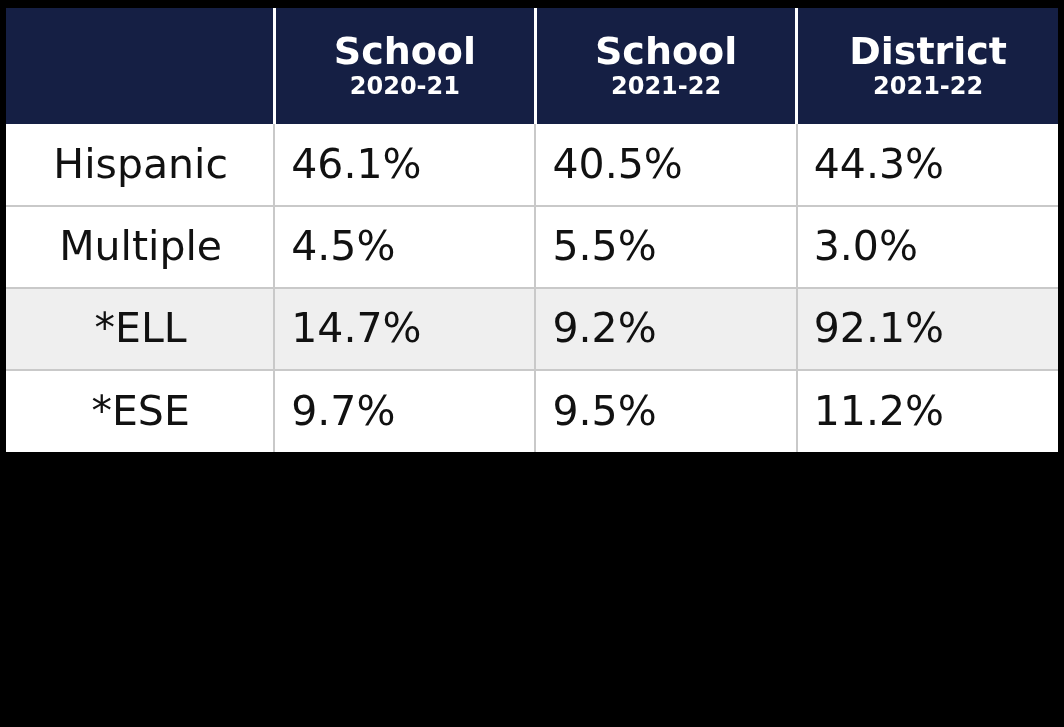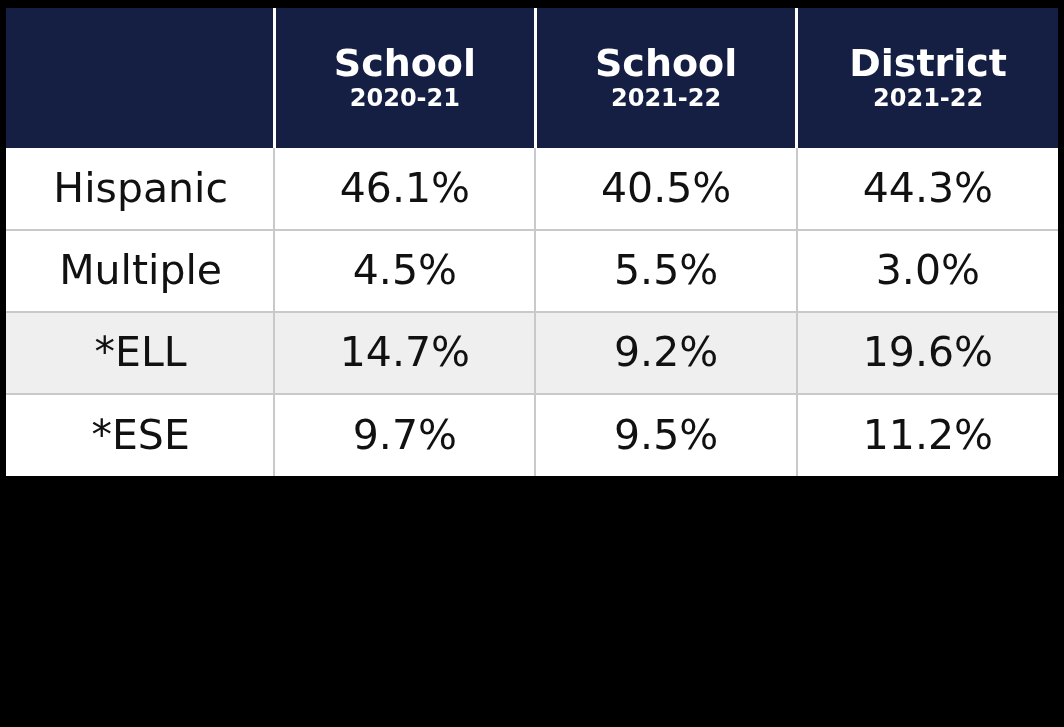--- a/index.html
+++ b/index.html
@@ -34,21 +34,21 @@
     background: #151f44;
     color: #ffffff;
     font-weight: bold;
     font-size: 37px;
     line-height: 1.08;
     text-align: center;
     vertical-align: middle;
     padding: 12px 14px 14px 14px;
     border-right: 3px solid #ffffff;
     box-sizing: border-box;
-    height: 140px;
+    height: 116px;
   }
   thead th:last-child { border-right: none; }
   thead th.corner {
     background: #151f44;
   }
   thead th .line1 {
     display: block;
     font-size: 38px;
     font-weight: bold;
     letter-spacing: 0px;
@@ -71,21 +71,21 @@
     vertical-align: middle;
     background: #ffffff;
   }
   tbody td:last-child { border-right: none; }
   tbody tr:last-child td { border-bottom: none; }
   tbody td.label {
     text-align: center;
     padding-left: 18px;
   }
   tbody td.value {
-    text-align: center;
+    text-align: left;
     padding-right: 16px;
   }
   tbody tr.alt td {
     background: #efefef;
   }
 </style>
 </head>
 <body>
 
 <div id="page">
@@ -123,21 +123,21 @@
       <tr>
         <td class="label">Multiple</td>
         <td class="value">4.5%</td>
         <td class="value">5.5%</td>
         <td class="value">3.0%</td>
       </tr>
       <tr class="alt">
         <td class="label">*ELL</td>
         <td class="value">14.7%</td>
         <td class="value">9.2%</td>
-        <td class="value">19.6%</td>
+        <td class="value">92.1%</td>
       </tr>
       <tr>
         <td class="label">*ESE</td>
         <td class="value">9.7%</td>
         <td class="value">9.5%</td>
         <td class="value">11.2%</td>
       </tr>
     </tbody>
   </table>
 </div>

